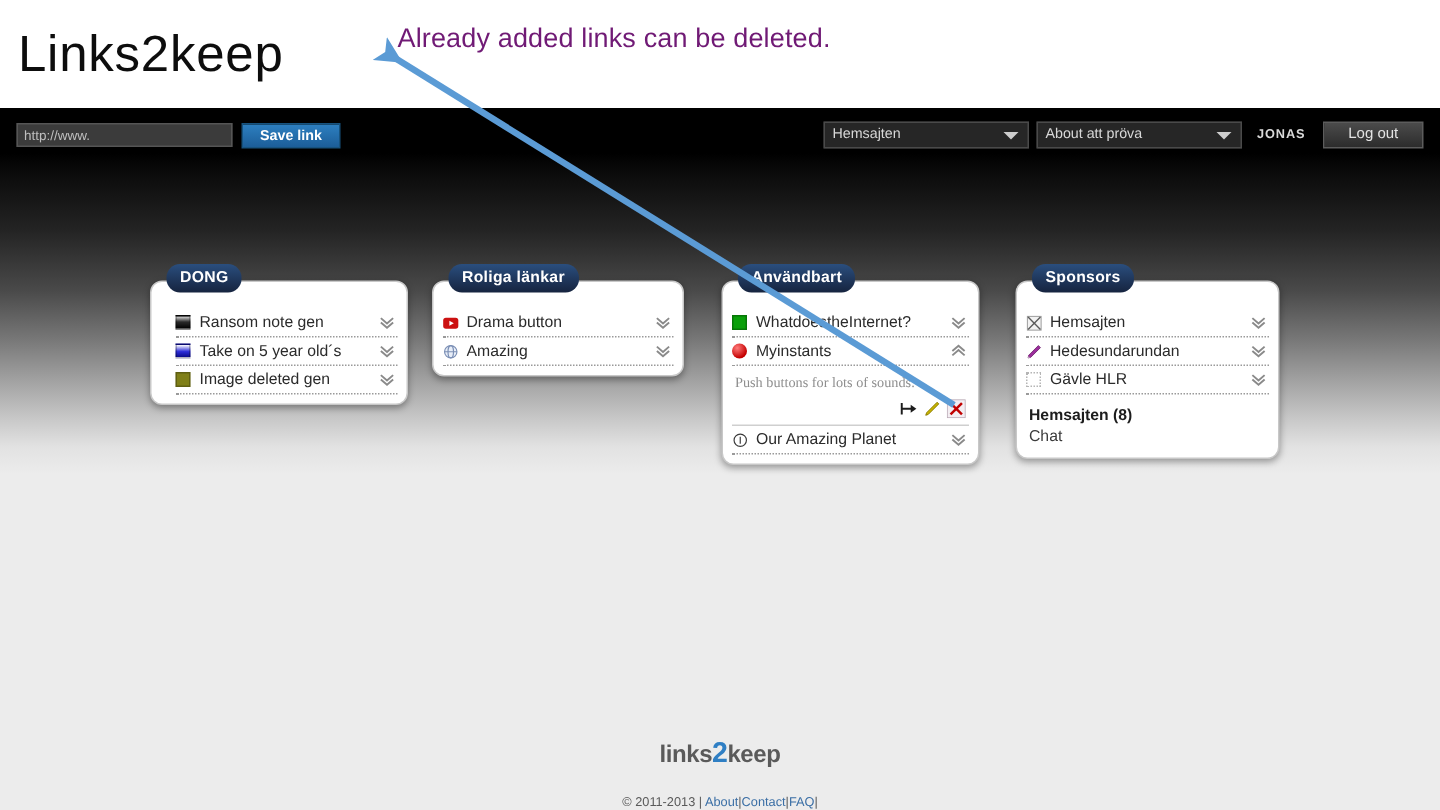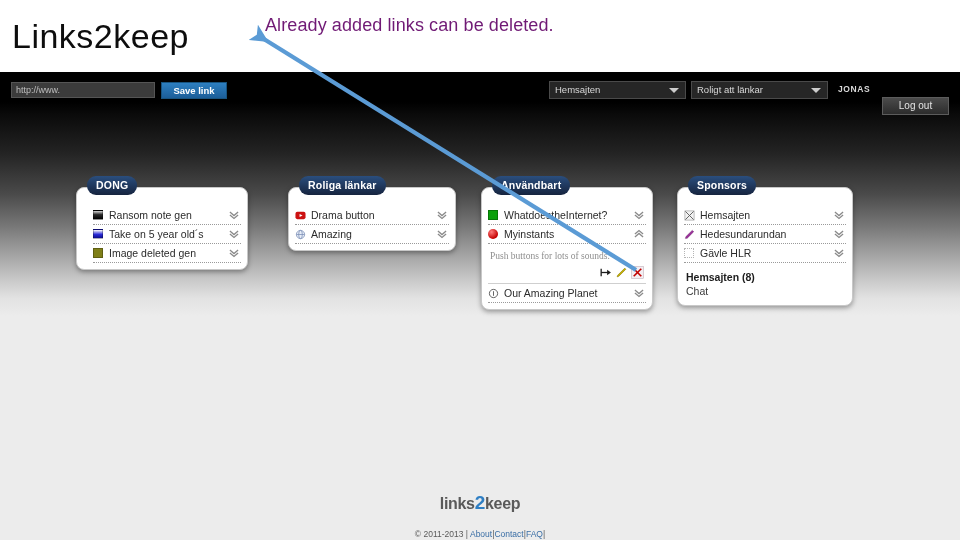--- a/index.html
+++ b/index.html
@@ -74,21 +74,21 @@
     border-top: 5px solid #cdcdcd;
   }
   #sel-site { left: 549px; width: 137px; }
   #sel-cat  { left: 691px; width: 137px; }
   .username {
     position: absolute; left: 838px; top: 12px;
     font-size: 8.5px; font-weight: bold; color: #d9d9d9;
     letter-spacing: 0.6px;
   }
   .logout-btn {
-    position: absolute; left: 882px; top: 25px; width: 67px; height: 18px;
+    position: absolute; left: 882px; top: 9px; width: 67px; height: 18px;
     background: linear-gradient(to bottom,#4b4b4b,#2c2c2c);
     border: 1px solid #5c5c5c; color: #e3e3e3;
     font-size: 10px; line-height: 16px; text-align: center; cursor: pointer;
   }
 
   
   .card {
     position: absolute;
     background: #ffffff;
     border: 1px solid #c8c8c8;
@@ -180,29 +180,29 @@
   <div class="topbar">
     <input class="url-input" placeholder="http://www." style="">
     <div class="save-btn">Save link</div>
 
     <div class="nav-select" id="sel-site">
       <span>Hemsajten</span>
       <span class="caret"></span>
     </div>
 
     <div class="nav-select" id="sel-cat">
-      <span>Roligt att länkar</span>
+      <span>About att pröva</span>
       <span class="caret"></span>
     </div>
 
     <div class="username">JONAS</div>
     <div class="logout-btn">Log out</div>
   </div>
 
-  <div class="card" style="left:76px; top:115px; width:172px;padding-left:16px;">
+  <div class="card" style="left:100px; top:115px; width:172px;padding-left:16px;">
     <div class="card-header">DONG</div>
     <div class="card-body">
 
       <div class="link-row">
         <span class="favicon fav-dark"></span>
         <span class="link-label">Ransom note gen</span>
         <svg class="chev" viewBox="0 0 24 24" fill="none" stroke="currentColor" stroke-width="2.2">
           <polyline points="5,7 12,13 19,7"></polyline>
             <polyline points="5,12 12,18 19,12"></polyline>
         </svg>

